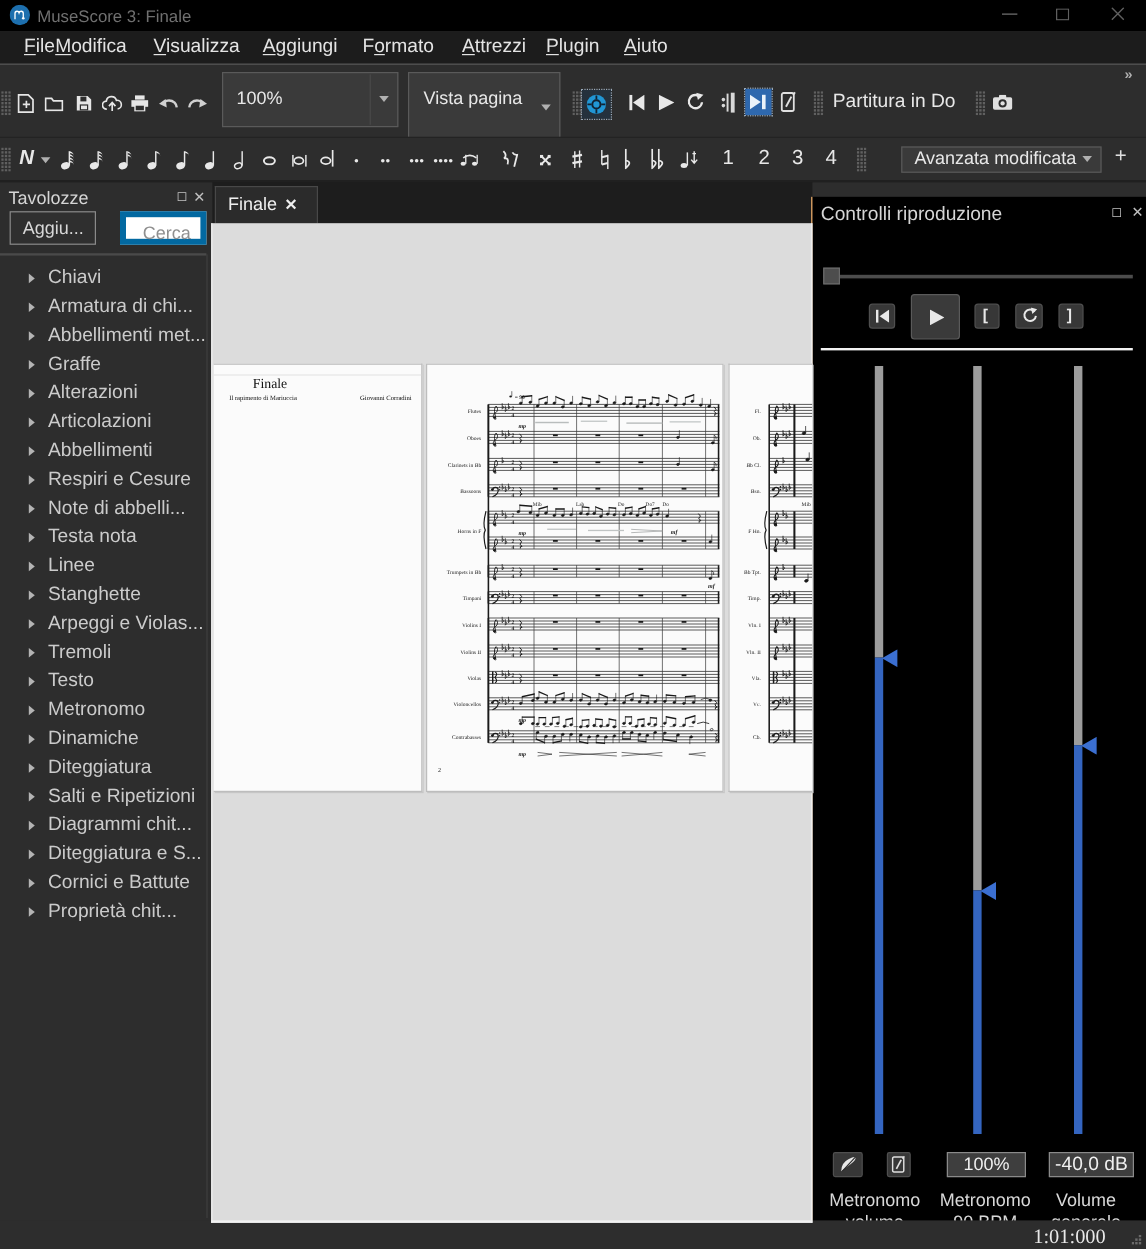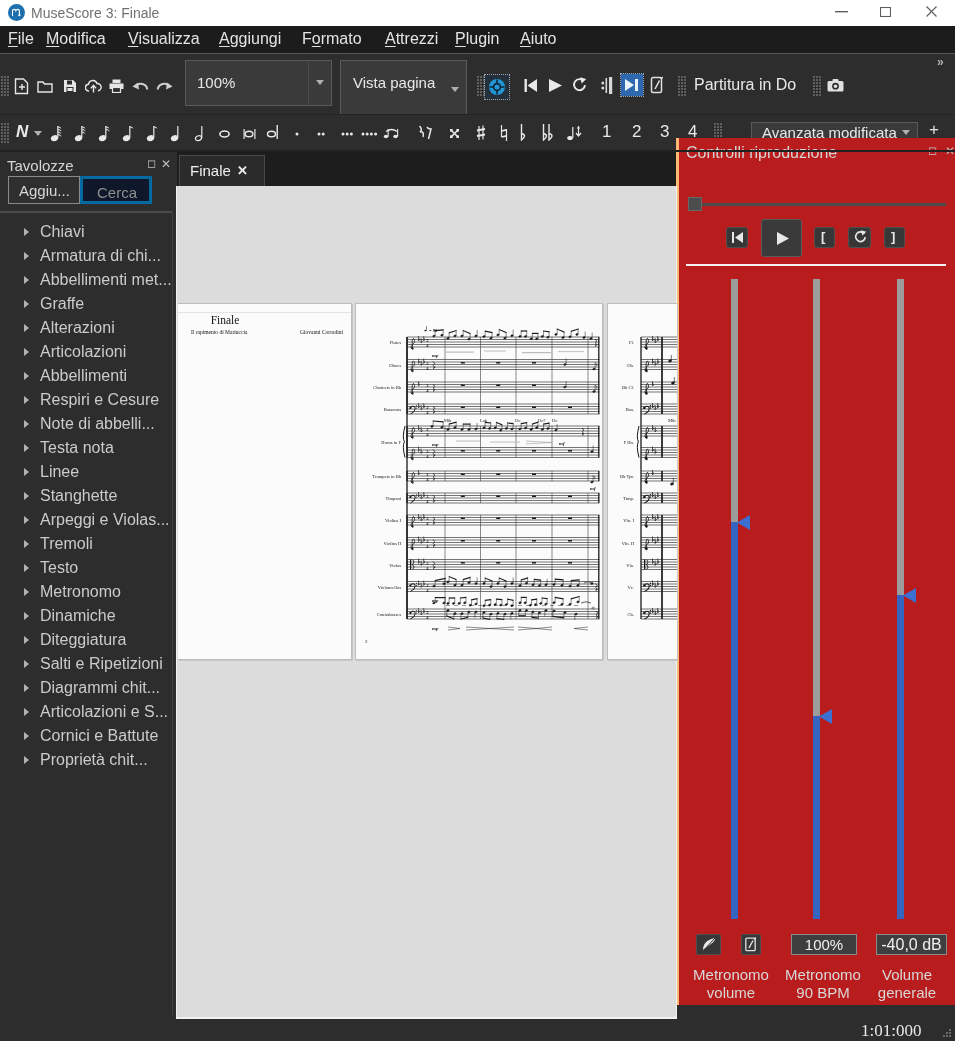--- a/index.html
+++ b/index.html
@@ -1,21 +1,21 @@
 <!DOCTYPE html>
 <html><head>
 <meta charset="utf-8">
 <style>
   * { margin:0; padding:0; box-sizing:border-box; }
   html,body { width:955px; height:1041px; overflow:hidden; }
   body { background:#2d2d2d; font-family:"Liberation Sans", sans-serif; position:relative; }
   .abs { position:absolute; }
 
   
-  #titlebar { left:0; top:0; width:955px; height:26px; background:#ffffff; }
+  #titlebar { left:0; top:0; width:955px; height:26px; background:#000000; }
   #titlebar .title { left:31px; top:5px; font-size:14px; color:#707070; }
 
   
   #menubar { left:0; top:26px; width:955px; height:27px; background:#1c1c1c; color:#e4e4e4; font-size:16px; }
   #menubar span.mi { position:absolute; top:4px; }
   #menubar u { text-decoration:underline; text-underline-offset:2px; }
 
   
   #toolbar1 { left:0; top:53px; width:955px; height:61px; background:#2d2d2d; border-top:1px solid #565656; }
   .combo { position:absolute; background:#3a3a3a; border:1px solid #5a5a5a; color:#e8e8e8; font-size:15px; }
@@ -32,21 +32,21 @@
   .parr { position:absolute; left:24px; width:0; height:0; border-top:4px solid transparent; border-bottom:4px solid transparent; border-left:5px solid #b4b4b4; }
 
   
   #tabbar { left:177px; top:150px; width:500px; height:36px; background:#1d1d1d; }
   #tab { left:2px; top:5px; width:86px; height:31px; background:#2b2b2b; border:1px solid #484848; border-bottom:none; }
   #tab .lbl { left:10px; top:6px; font-size:15px; color:#efefef; }
   #canvas { left:176px; top:186px; width:501px; height:833px; background:#dcdcdc; border-bottom:2px solid #f2f2f2; border-left:1px solid #f2f2f2; border-right:1px solid #f2f2f2; z-index:2; }
   .page { position:absolute; background:#fbfbfb; border:1px solid #bdbdbd; box-shadow:1px 1px 0 #c6c6c6; }
 
   
-  #rightpanel { left:676px; top:138px; width:279px; height:867px; background:#b91c1c; border-left:3px solid #fdba74; }
+  #rightpanel { left:676px; top:164px; width:279px; height:867px; background:#000000; border-left:1px solid #fdba74; }
   #rightpanel .hdr { left:7px; top:6px; font-size:16px; color:#d5d5d5; }
   .pbtn { position:absolute; background:#373737; border:1px solid #4f4f4f; border-radius:3px; }
   .valbtn { position:absolute; background:#3e3e3e; border:1px solid #8a8a8a; color:#f0f0f0; font-size:15px; text-align:center; }
   .sliderlbl { position:absolute; font-size:15px; color:#d8d8d8; text-align:center; line-height:18px; }
 
   
   #statusbar { left:0; top:1017px; width:955px; height:24px; background:#2d2d2d; }
 </style>
 </head>
 <body>
@@ -63,21 +63,21 @@
     </svg>
   <svg class="abs" style="left:880px;top:7px" width="11" height="10">
       <rect x="0.5" y="0.5" width="10" height="9" fill="none" stroke="#5f5f5f" stroke-width="1.1"></rect>
     </svg>
   <svg class="abs" style="left:926px;top:6px" width="11" height="11">
       <path d="M0.5 0.5 L10.5 10.5 M10.5 0.5 L0.5 10.5" stroke="#5f5f5f" stroke-width="1.2"></path>
     </svg>
 </div>
 
 <div id="menubar" class="abs">
-  <span class="mi" style="left:8px"><u>F</u>ile</span>
+  <span class="mi" style="left:20px"><u>F</u>ile</span>
   <span class="mi" style="left:46px"><u>M</u>odifica</span>
   <span class="mi" style="left:128px"><u>V</u>isualizza</span>
   <span class="mi" style="left:219px"><u>A</u>ggiungi</span>
   <span class="mi" style="left:302px">F<u>o</u>rmato</span>
   <span class="mi" style="left:385px"><u>A</u>ttrezzi</span>
   <span class="mi" style="left:455px"><u>P</u>lugin</span>
   <span class="mi" style="left:520px"><u>A</u>iuto</span>
 </div>
 
 <div id="toolbar1" class="abs">
@@ -442,21 +442,21 @@
 </div>
 
 <div class="abs" style="left:0;top:150px;width:955px;height:2px;background:#202020;z-index:5"></div>
 <div id="leftpanel" class="abs">
   <span class="abs hdr">Tavolozze</span>
   <span class="abs" style="left:147px;top:7px;color:#c0c0c0;font-size:11px">◻</span>
   <span class="abs" style="left:161px;top:7px;color:#c0c0c0;font-size:12px">✕</span>
   <div class="abs" style="left:8px;top:26px;width:72px;height:28px;border:1px solid #8a8a8a;background:#2f2f2f">
     <span class="abs" style="left:10px;top:5px;font-size:15px;color:#d8d8d8">Aggiu...</span>
   </div>
-  <div class="abs" style="left:80px;top:26px;width:72px;height:28px;border:3px solid #0369a1;background:#0f172a">
+  <div class="abs" style="left:100px;top:26px;width:72px;height:28px;border:5px solid #0369a1;background:#ffffff">
     <span class="abs" style="left:14px;top:5px;font-size:15px;color:#8f8f8f">Cerca</span>
   </div>
   <div class="abs" style="left:0;top:61px;width:172px;height:2px;background:#4a4a4a"></div>
   <div class="abs" style="left:172px;top:62px;width:1px;height:803px;background:#404040"></div>
 <div id="palette-list" class="abs">
       <span class="parr" style="top:7px"></span>
       <span class="pitem" style="top:2px">Chiavi</span>
 <span class="parr" style="top:31px"></span>
       <span class="pitem" style="top:26px">Armatura di chi...</span>
 <span class="parr" style="top:55px"></span>
@@ -489,21 +489,21 @@
       <span class="pitem" style="top:362px">Metronomo</span>
 <span class="parr" style="top:391px"></span>
       <span class="pitem" style="top:386px">Dinamiche</span>
 <span class="parr" style="top:415px"></span>
       <span class="pitem" style="top:410px">Diteggiatura</span>
 <span class="parr" style="top:439px"></span>
       <span class="pitem" style="top:434px">Salti e Ripetizioni</span>
 <span class="parr" style="top:463px"></span>
       <span class="pitem" style="top:458px">Diagrammi chit...</span>
 <span class="parr" style="top:487px"></span>
-      <span class="pitem" style="top:482px">Articolazioni e S...</span>
+      <span class="pitem" style="top:482px">Diteggiatura e S...</span>
 <span class="parr" style="top:511px"></span>
       <span class="pitem" style="top:506px">Cornici e Battute</span>
 <span class="parr" style="top:535px"></span>
       <span class="pitem" style="top:530px">Proprietà chit...</span>
     </div>
 </div>
 
 <div id="tabbar" class="abs">
   <div id="tab" class="abs">
     <span class="abs lbl">Finale</span>

